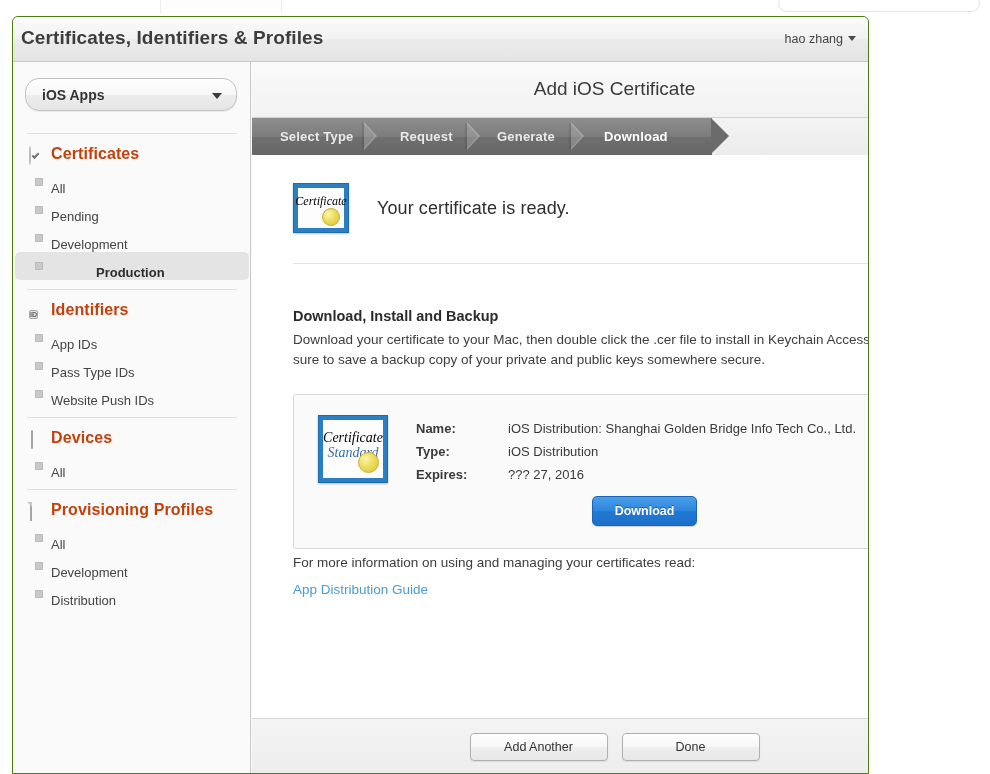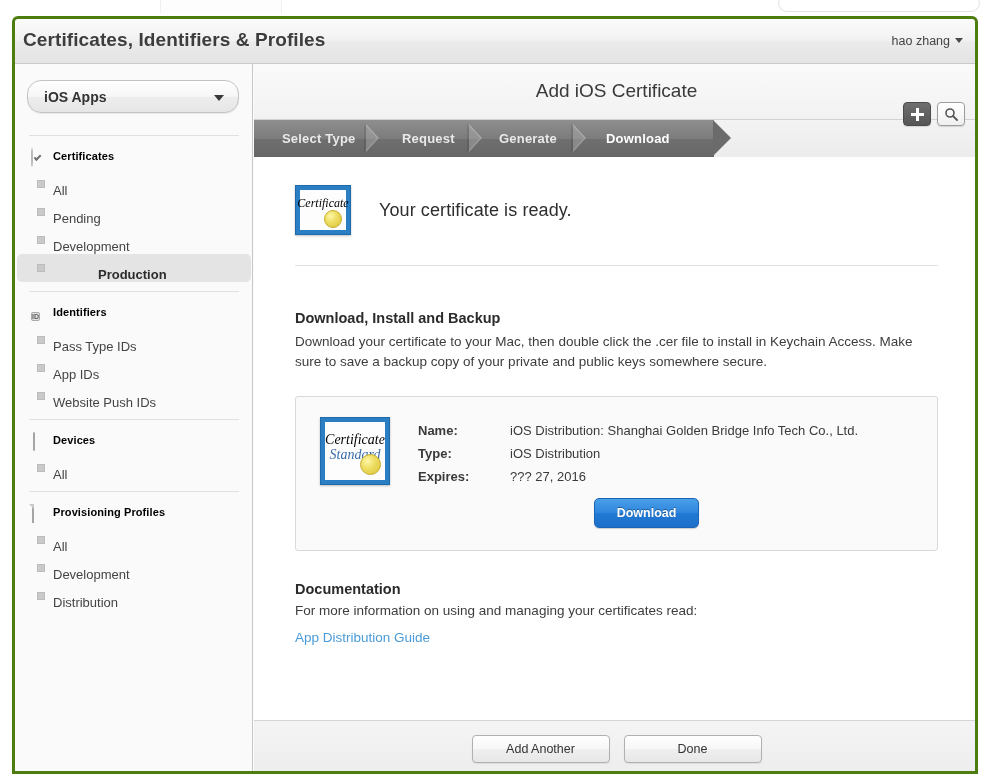--- a/index.html
+++ b/index.html
@@ -13,22 +13,22 @@
 
   
   .chrome-top{position:absolute;left:0;top:0;width:990px;height:16px;background:#ffffff;}
   .chrome-tab{position:absolute;left:160px;top:0;width:120px;height:13px;
       background:#fdfdfd;border-left:1px solid #efefef;border-right:1px solid #efefef;}
   .chrome-tab-txt{position:absolute;left:172px;top:-6px;font-size:12px;color:#555;letter-spacing:.2px;}
   .chrome-addr{position:absolute;right:10px;top:-6px;width:200px;height:16px;
       border:1px solid #e2e2e2;border-radius:9px;background:#fff;}
 
   
-  .page{position:absolute;left:12px;top:16px;width:966px;height:758px;
-      background:#fafafa;border:3px solid #4d7c0f;border-top-left-radius:6px;border-top-right-radius:6px;
+  .page{position:absolute;left:12px;top:16px;width:857px;height:758px;
+      background:#fafafa;border:1px solid #4d7c0f;border-top-left-radius:6px;border-top-right-radius:6px;
       box-sizing:border-box;overflow:hidden;}
 
   
   .hdr{position:relative;height:44px;
       background:linear-gradient(to bottom,#fbfbfb 0%,#f2f2f2 48%,#ebebeb 52%,#e4e4e4 100%);
       border-bottom:1px solid #c9c9c9;border-top-left-radius:5px;border-top-right-radius:5px;}
   .hdr-title{position:absolute;left:8px;top:10px;font-size:19px;color:#3d3d3d;
       font-weight:600;letter-spacing:.1px;}
   .hdr-user{position:absolute;right:12px;top:15px;font-size:12.5px;color:#444;cursor:pointer;}
   .hdr-user .caret{display:inline-block;margin-left:5px;border-left:4px solid transparent;
@@ -45,21 +45,21 @@
       background:linear-gradient(to bottom,#ffffff 0%,#f6f6f6 50%,#ededed 51%,#e6e6e6 100%);
       box-shadow:0 1px 1px rgba(0,0,0,.07);cursor:pointer;box-sizing:border-box;}
   .combo-label{position:absolute;left:16px;top:8px;font-size:14px;color:#333;font-weight:600;}
   .combo-caret{position:absolute;right:14px;top:14px;border-left:5px solid transparent;
       border-right:5px solid transparent;border-top:6px solid #3a3a3a;}
 
   .nav{position:absolute;left:0;top:62px;width:238px;}
   .nav-sep{height:1px;background:#e0e0e0;margin:9px 14px 6px 14px;}
   .grp{position:relative;height:28px;padding-left:16px;display:flex;align-items:center;}
   .grp-ico{width:14px;height:14px;margin-right:8px;flex:0 0 auto;position:relative;}
-  .grp-txt{font-size:11px;color:#000000;font-weight:700;letter-spacing:.1px;}
+  .grp-txt{font-size:16px;color:#c2410c;font-weight:700;letter-spacing:.1px;}
   .item{position:relative;height:28px;margin:0 2px;display:flex;align-items:flex-end;
       padding-left:36px;border-radius:5px;cursor:pointer;}
   .item .bullet{width:8px;height:8px;background:#c9c9c9;border:1px solid #bcbcbc;
       position:absolute;left:20px;top:10px;box-sizing:border-box;}
   .item-txt{font-size:13px;color:#444;}
   .item.sel{background:#e4e4e4;}
   .item.sel .item-txt{font-weight:700;color:#2c2c2c;padding-left:45px;}
 
   
   .ico-cert{width:15px;height:15px;border-radius:50%;background:#d8d8d8;
@@ -211,25 +211,25 @@
             <span class="item-txt">Production</span>
           </div>
 
           <div class="nav-sep"></div>
           <div class="grp">
             <span class="grp-ico"><span class="ico-id">ID</span></span>
             <span class="grp-txt">Identifiers</span>
           </div>
           <div class="item">
             <span class="bullet"></span>
+            <span class="item-txt">App IDs</span>
+          </div>
+          <div class="item">
+            <span class="bullet"></span>
             <span class="item-txt">Pass Type IDs</span>
-          </div>
-          <div class="item">
-            <span class="bullet"></span>
-            <span class="item-txt">App IDs</span>
           </div>
           <div class="item">
             <span class="bullet"></span>
             <span class="item-txt">Website Push IDs</span>
           </div>
 
           <div class="nav-sep"></div>
           <div class="grp">
             <span class="grp-ico"><span class="ico-dev"></span></span>
             <span class="grp-txt">Devices</span>
@@ -334,21 +334,20 @@
                   <span class="flabel">Expires:</span>
                   <span class="fval">??? 27, 2016</span>
                 </div>
               </div>
             </div>
             <div class="dl-wrap">
               <span class="dl-btn">Download</span>
             </div>
           </div>
 
-          <div class="doc-h">Documentation</div>
           <div class="doc-p">For more information on using and managing your certificates read:</div>
           <a class="doc-link">App Distribution Guide</a>
 
         </div>
 
         <div class="foot">
           <span class="fbtn">Add Another</span>
           <span class="fbtn">Done</span>
         </div>
 

